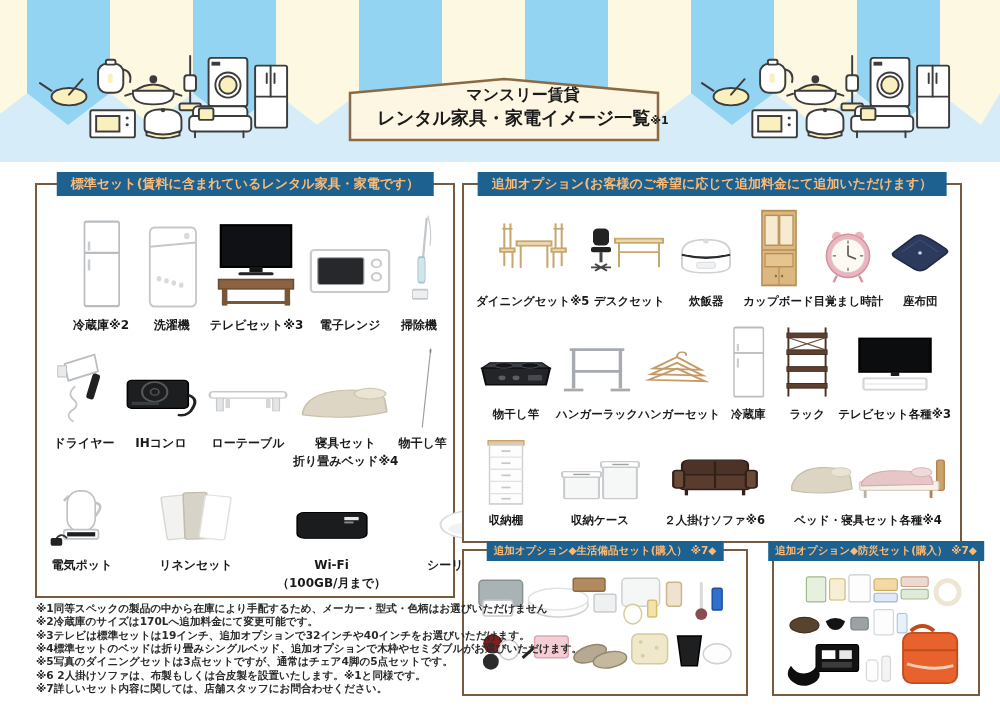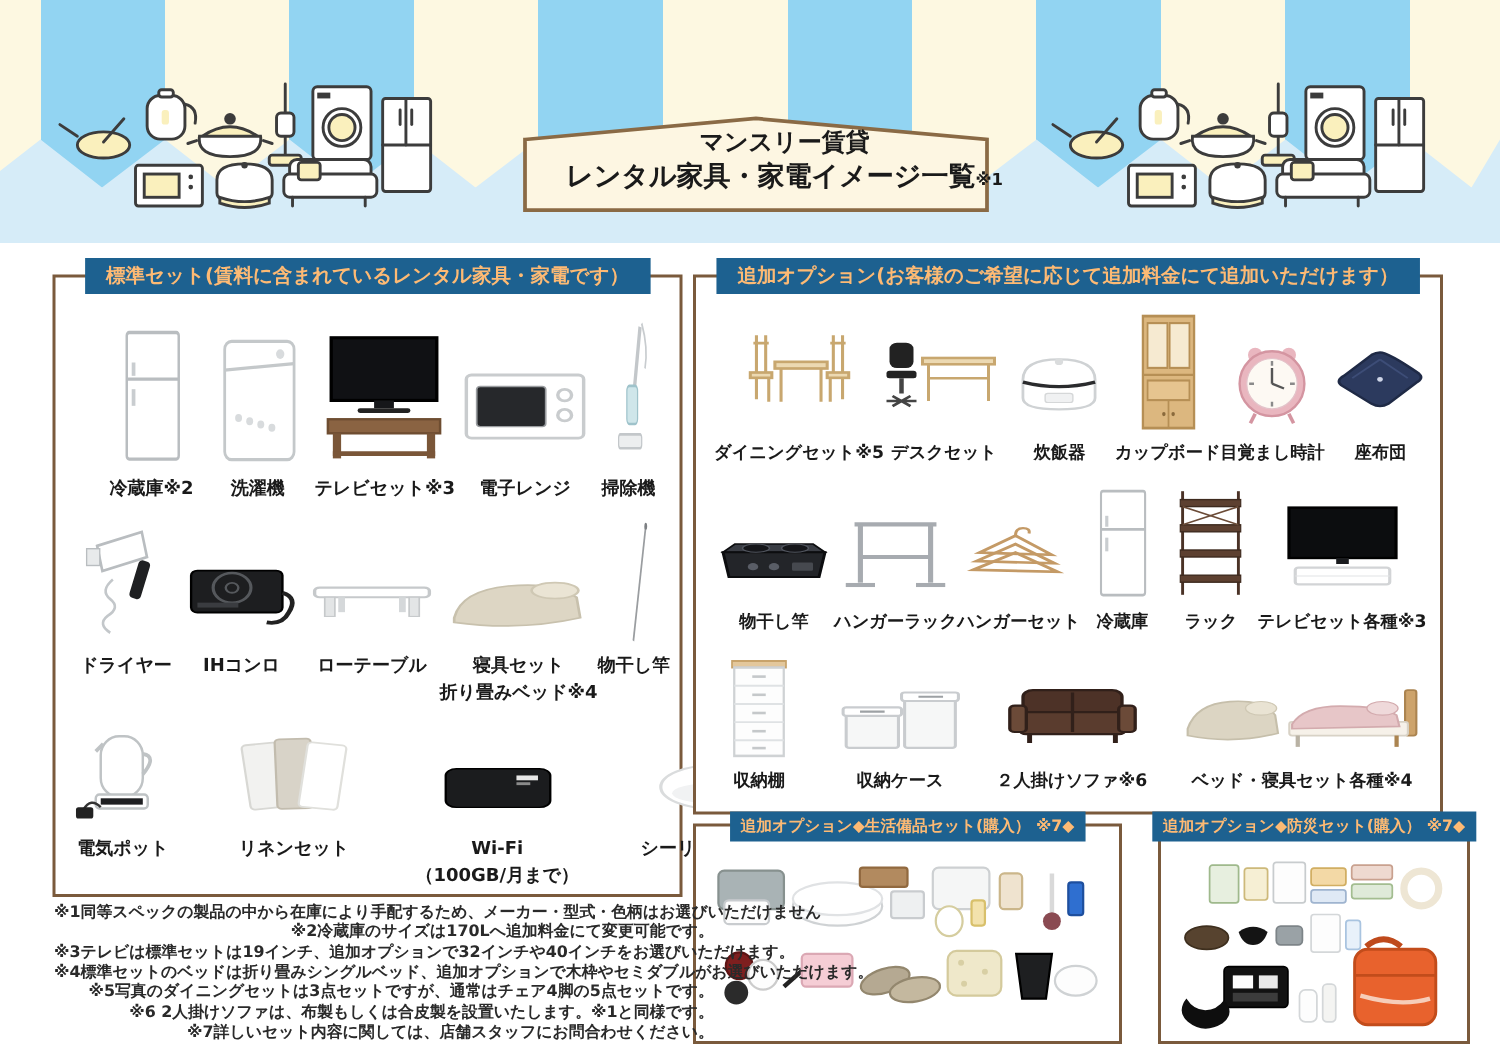--- a/index.html
+++ b/index.html
@@ -39,21 +39,21 @@
   .std-r1{margin-top:26px;padding-left:31px;} .std-r1 .picwrap{height:104px;}
   .std-r2{margin-top:14px;} .std-r2 .picwrap{height:86px;}
   .std-r3{margin-top:10px;gap:41px;} .std-r3 .picwrap{height:76px;}
   .opt-r1{margin-top:22px;} .opt-r1 .picwrap{height:84px;}
   .opt-r2{margin-top:10px;} .opt-r2 .picwrap{height:86px;}
   .opt-r3{margin-top:8px;}  .opt-r3 .picwrap{height:80px;}
   .lbl{font-weight:bold;font-size:12px;margin-top:3px;white-space:nowrap;text-align:center;line-height:1.25;}
   .opt .lbl{font-size:11.5px;}
   .collage{position:absolute;left:50%;transform:translateX(-50%);}
   
-  .footnotes{position:absolute;left:36px;top:602px;width:440px;text-align:right;}
+  .footnotes{position:absolute;left:36px;top:602px;width:440px;}
   .fn{font-size:10.6px;font-weight:bold;color:#2a2a2a;line-height:1.26;white-space:nowrap;}
 </style>
 </head>
 <body>
 
 <svg style="position:absolute;width:0;height:0" aria-hidden="true">
 <defs>
 <symbol id="sym-appliances" viewBox="0 0 260 105">
  <g stroke="#3c3c3c" stroke-width="2" fill="#fff" stroke-linecap="round">
   <line x1="14" y1="42" x2="2" y2="34"></line>

